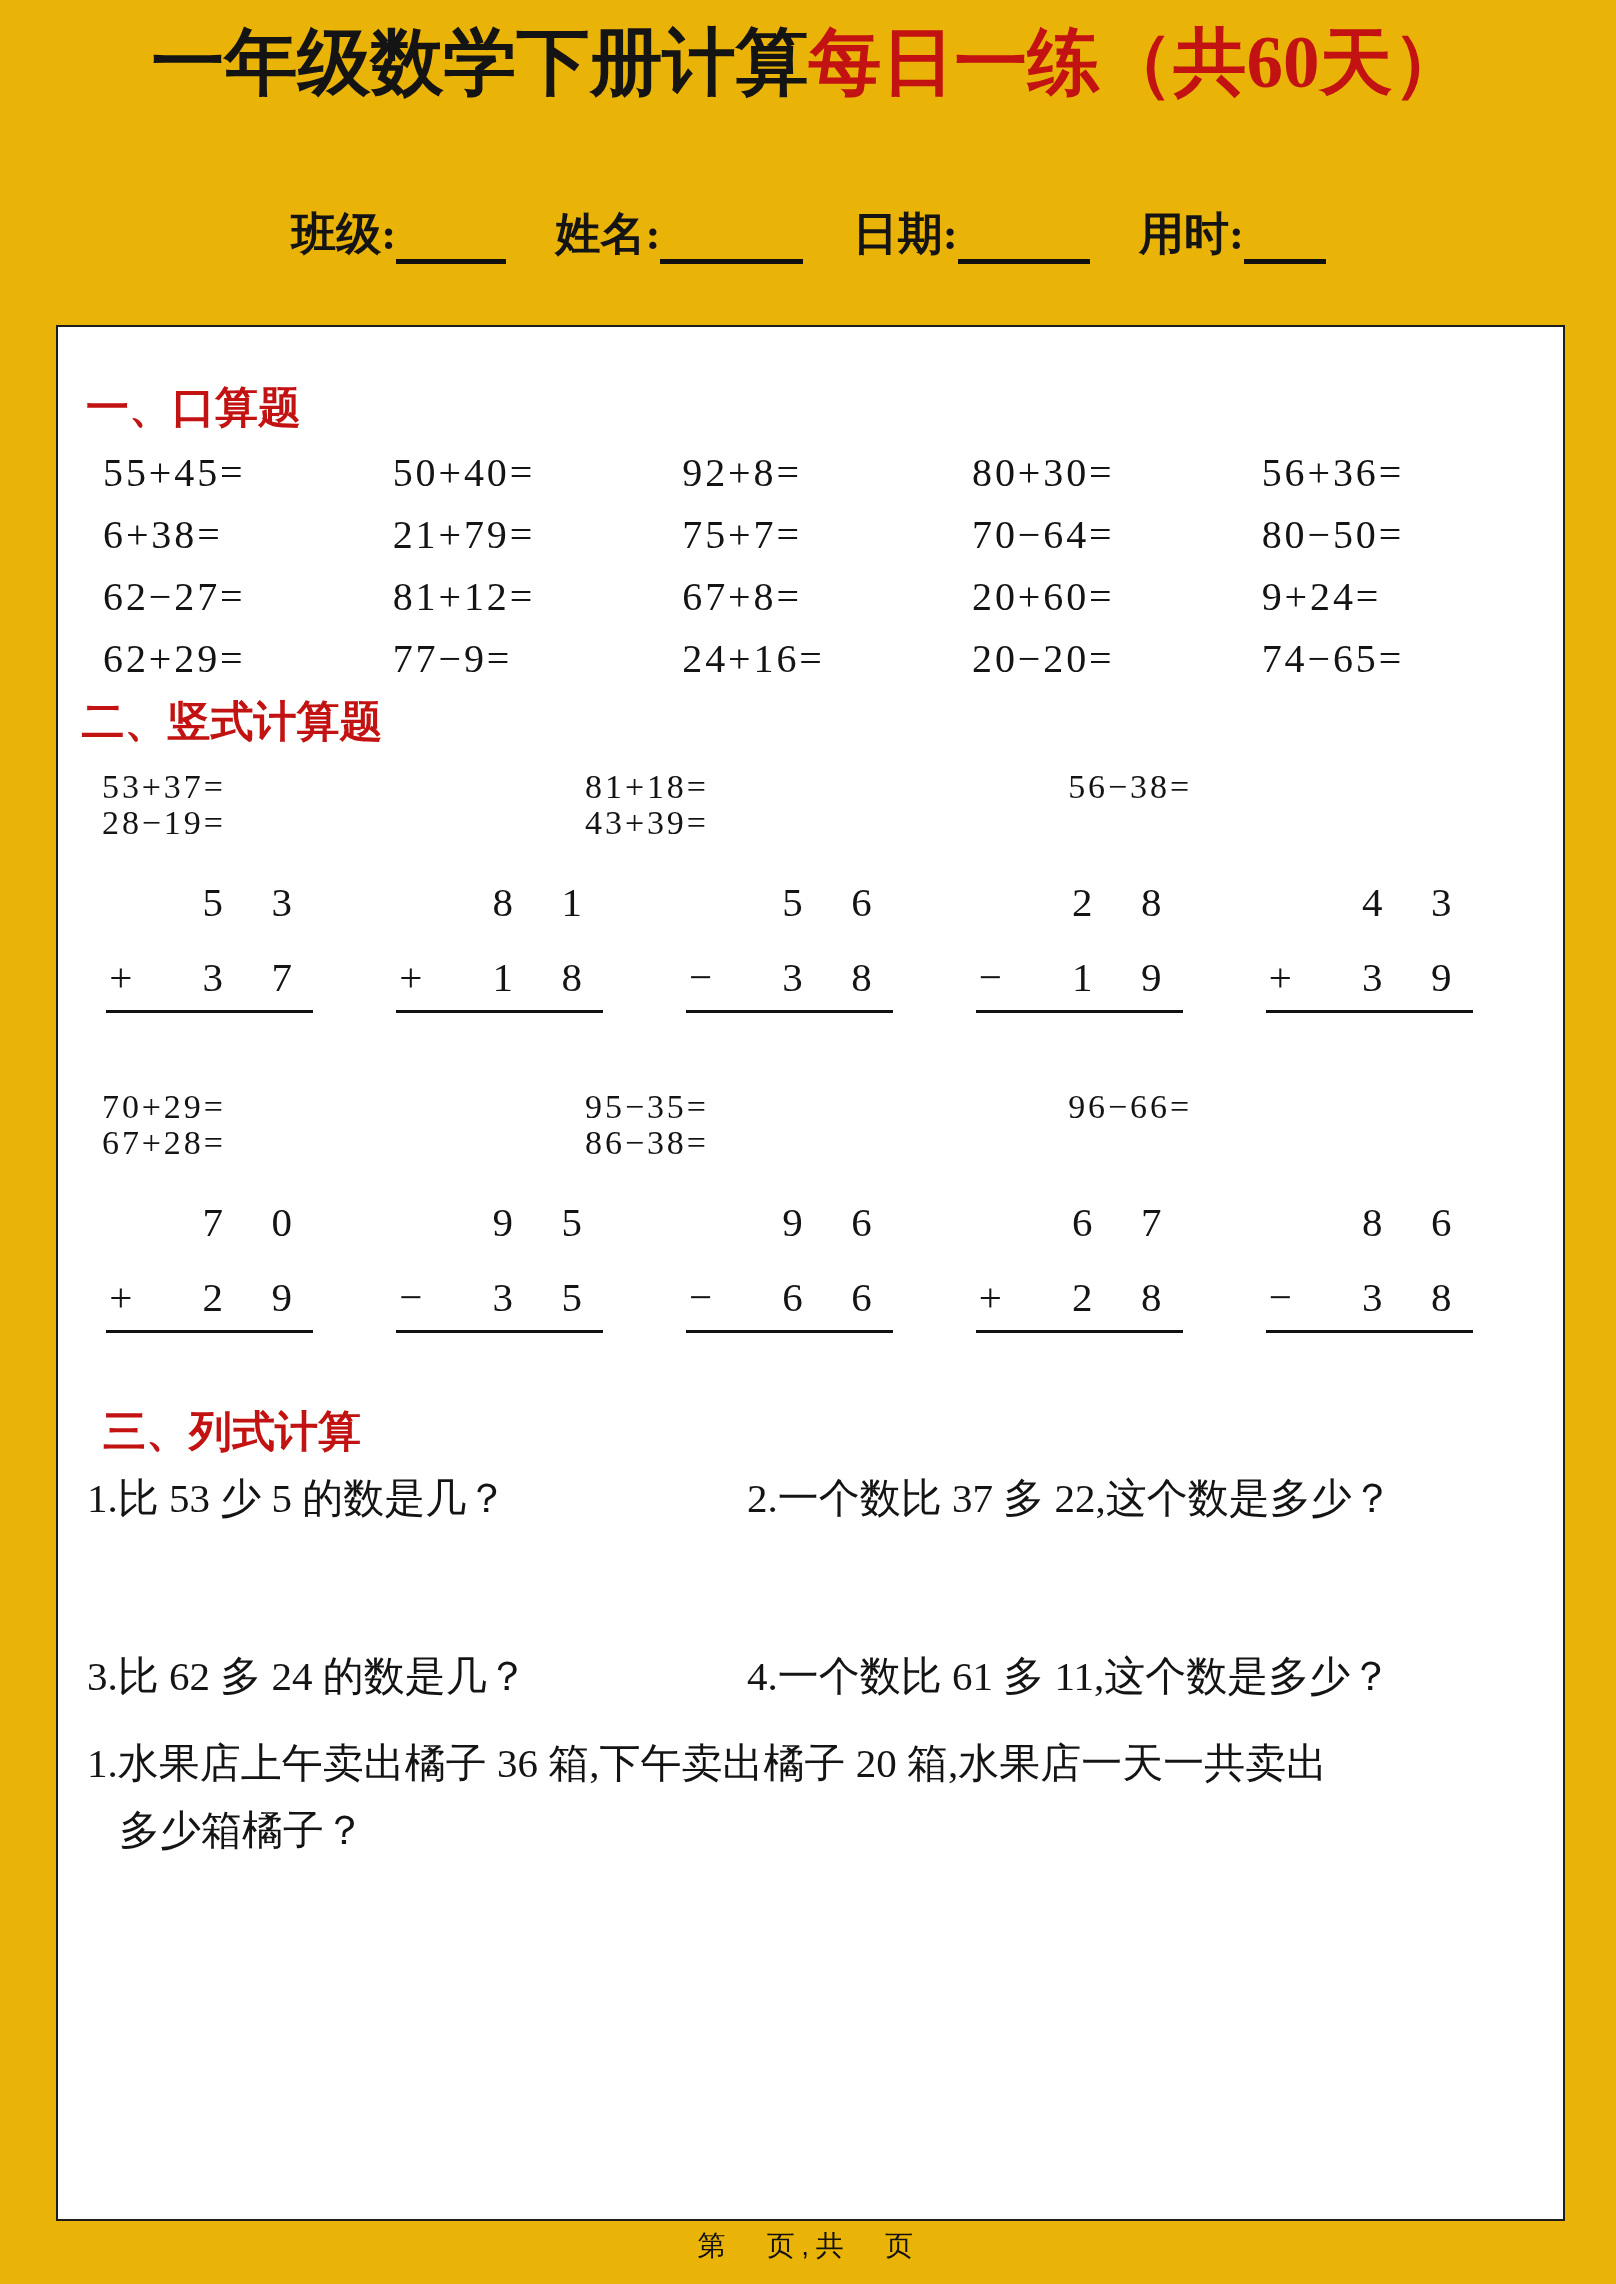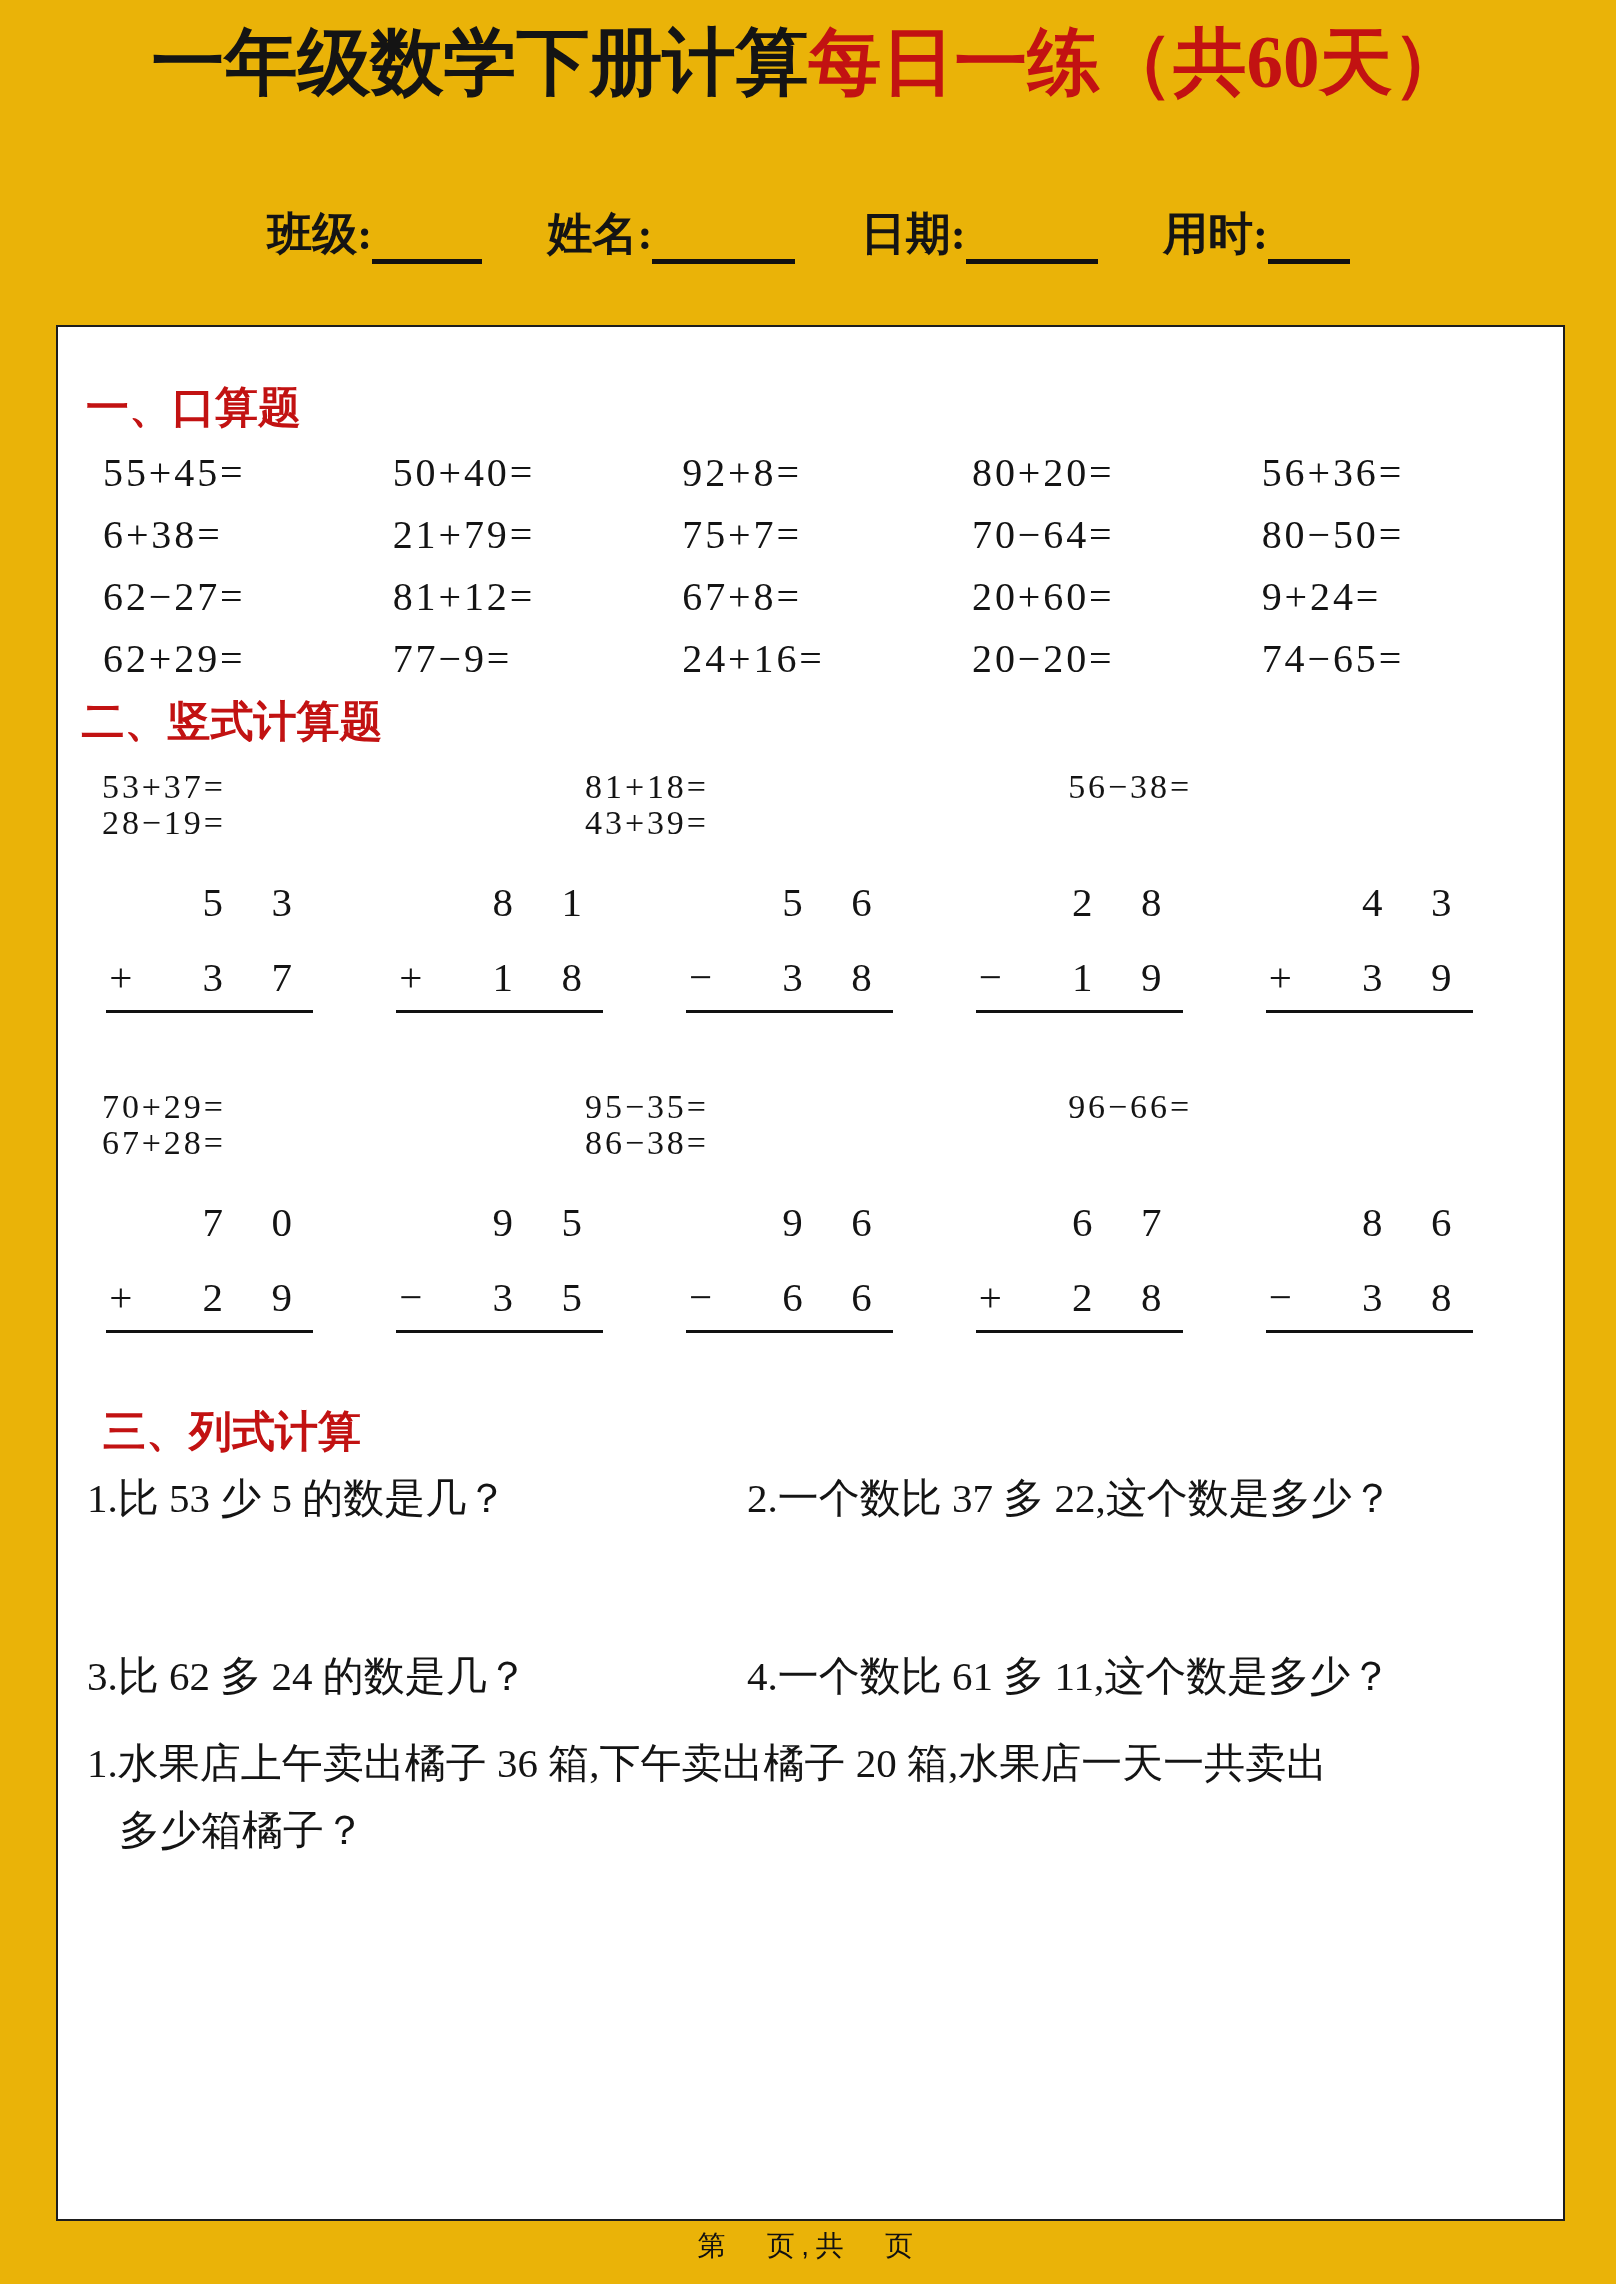--- a/index.html
+++ b/index.html
@@ -13,21 +13,21 @@
     position:absolute;top:20.5px;left:0;width:100%;
     text-align:center;font-size:73px;font-weight:700;line-height:1.15;
     white-space:nowrap;
   }
   .title .t-red{color:#c21212;}
   
   .info{
     position:absolute;top:204px;left:0;width:100%;
     text-align:center;font-size:45px;font-weight:700;white-space:nowrap;
   }
-  .info-item{margin:0 27px;}
+  .info-item{margin:0 19px;}
   .blank{
     display:inline-block;height:41px;vertical-align:bottom;
     border-bottom:5.1px solid #111;
   }
   .blank.w1{width:110px}.blank.w2{width:143px}
   .blank.w3{width:132px}.blank.w4{width:82px}
   
   .main-box{
     position:absolute;left:56px;top:325px;width:1509px;height:1896px;
     border:2.9px solid #1d1d1d;box-sizing:border-box;background:#fff;
@@ -95,21 +95,21 @@
     <span class="info-item"><span>用时:</span><span class="blank w4"></span></span>
   </div>
 
   <div class="main-box">
 
     <div class="sec-heading" id="sec1-h">一、口算题</div>
     <div class="oral-grid">
       <span>55+45=</span>
       <span>50+40=</span>
       <span>92+8=</span>
-      <span>80+20=</span>
+      <span>80+30=</span>
       <span>56+36=</span>
       <span>6+38=</span>
       <span>21+79=</span>
       <span>75+7=</span>
       <span>70−64=</span>
       <span>80−50=</span>
       <span>62−27=</span>
       <span>81+12=</span>
       <span>67+8=</span>
       <span>20+60=</span>

